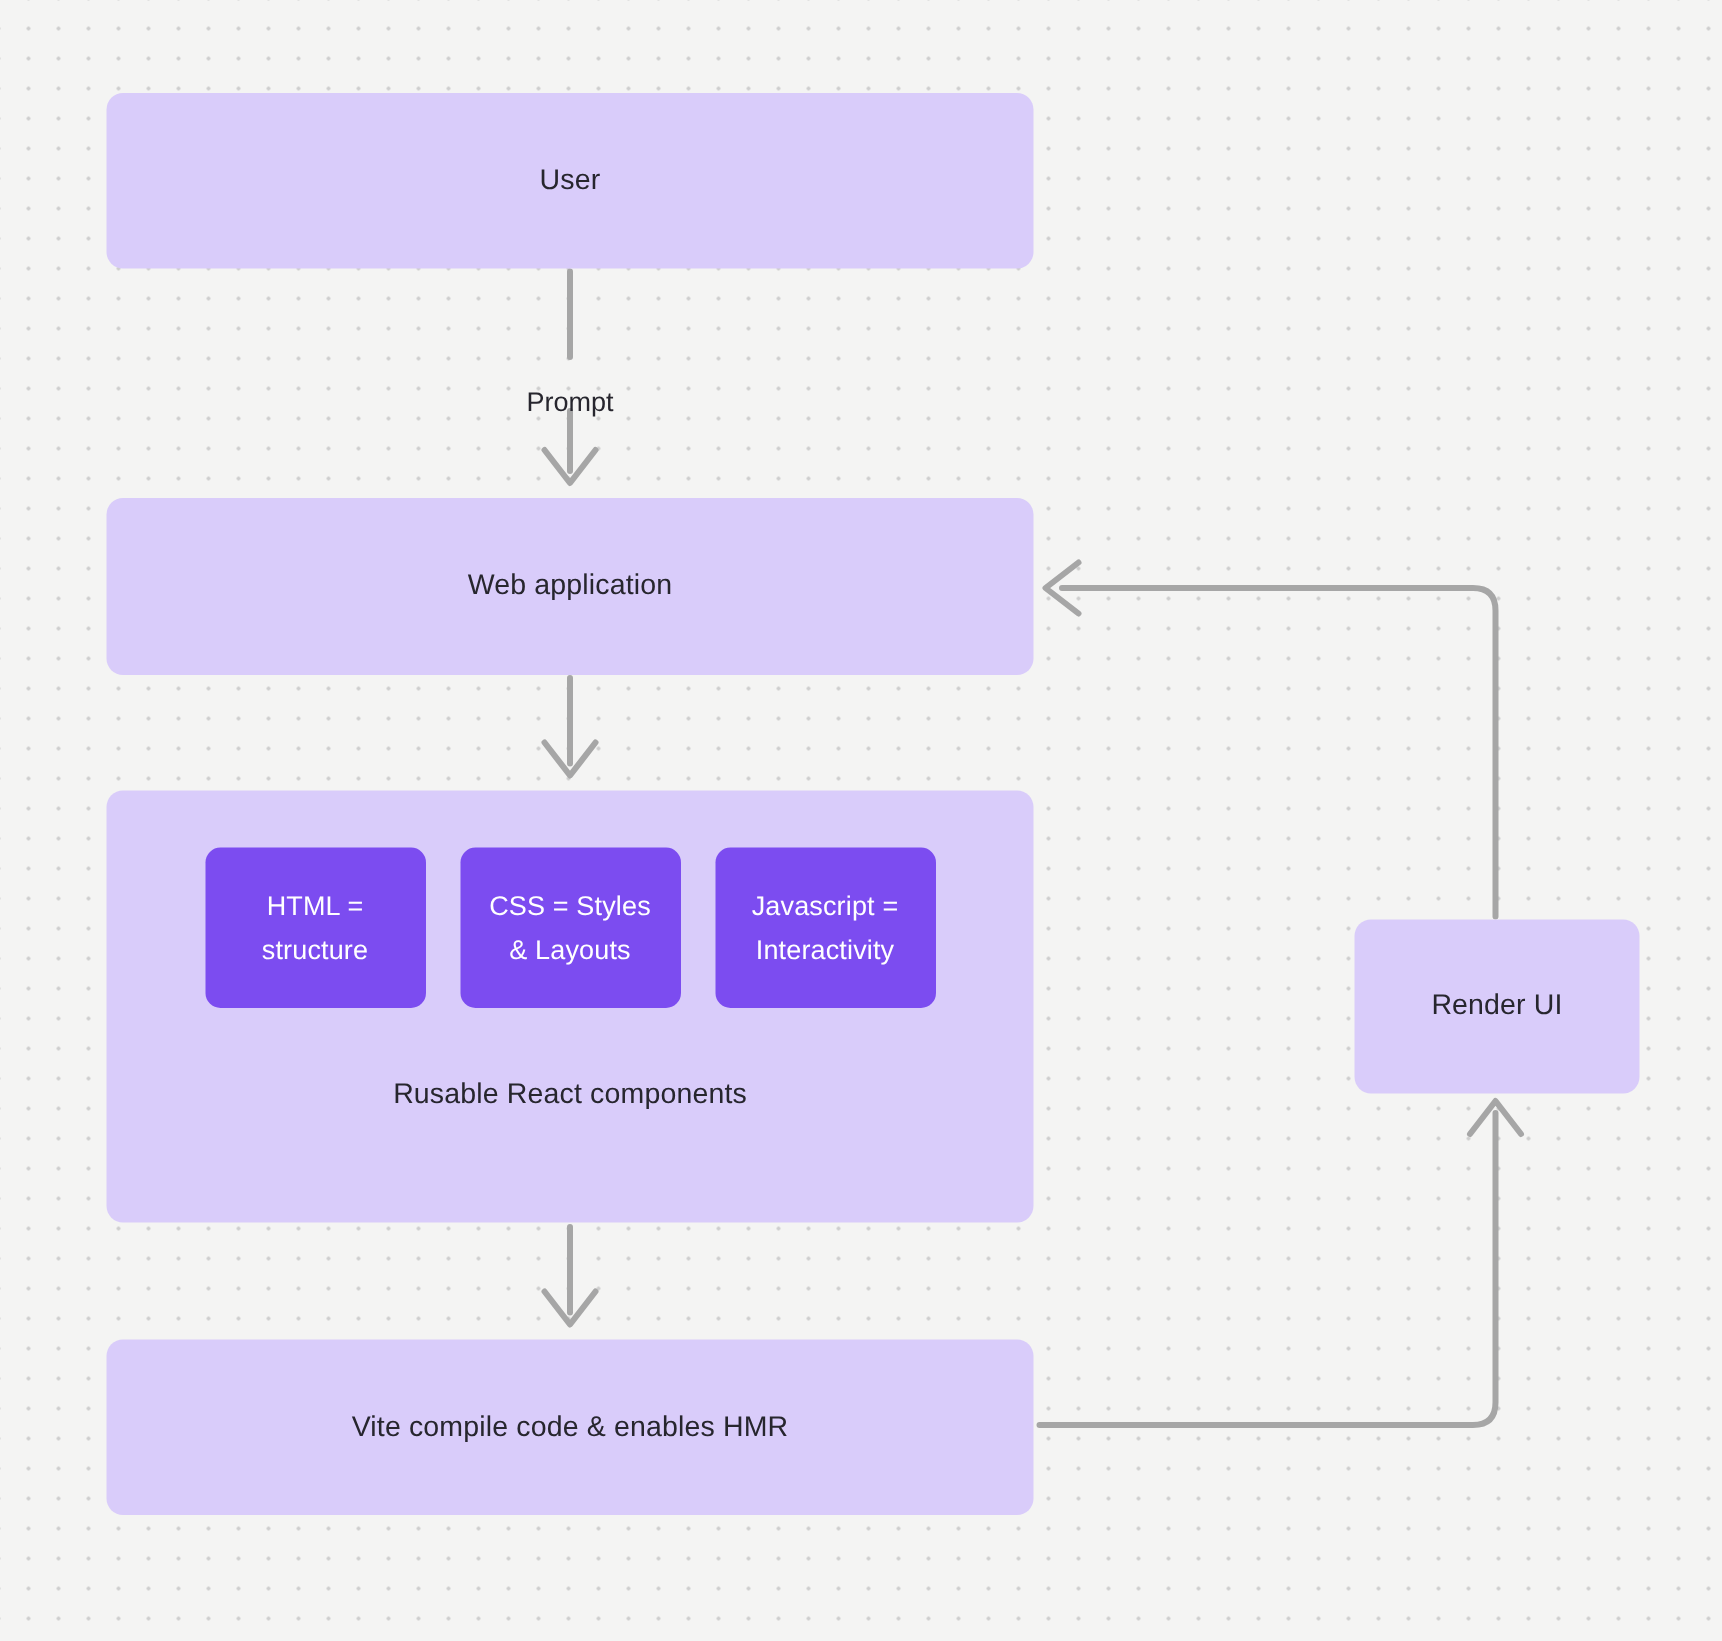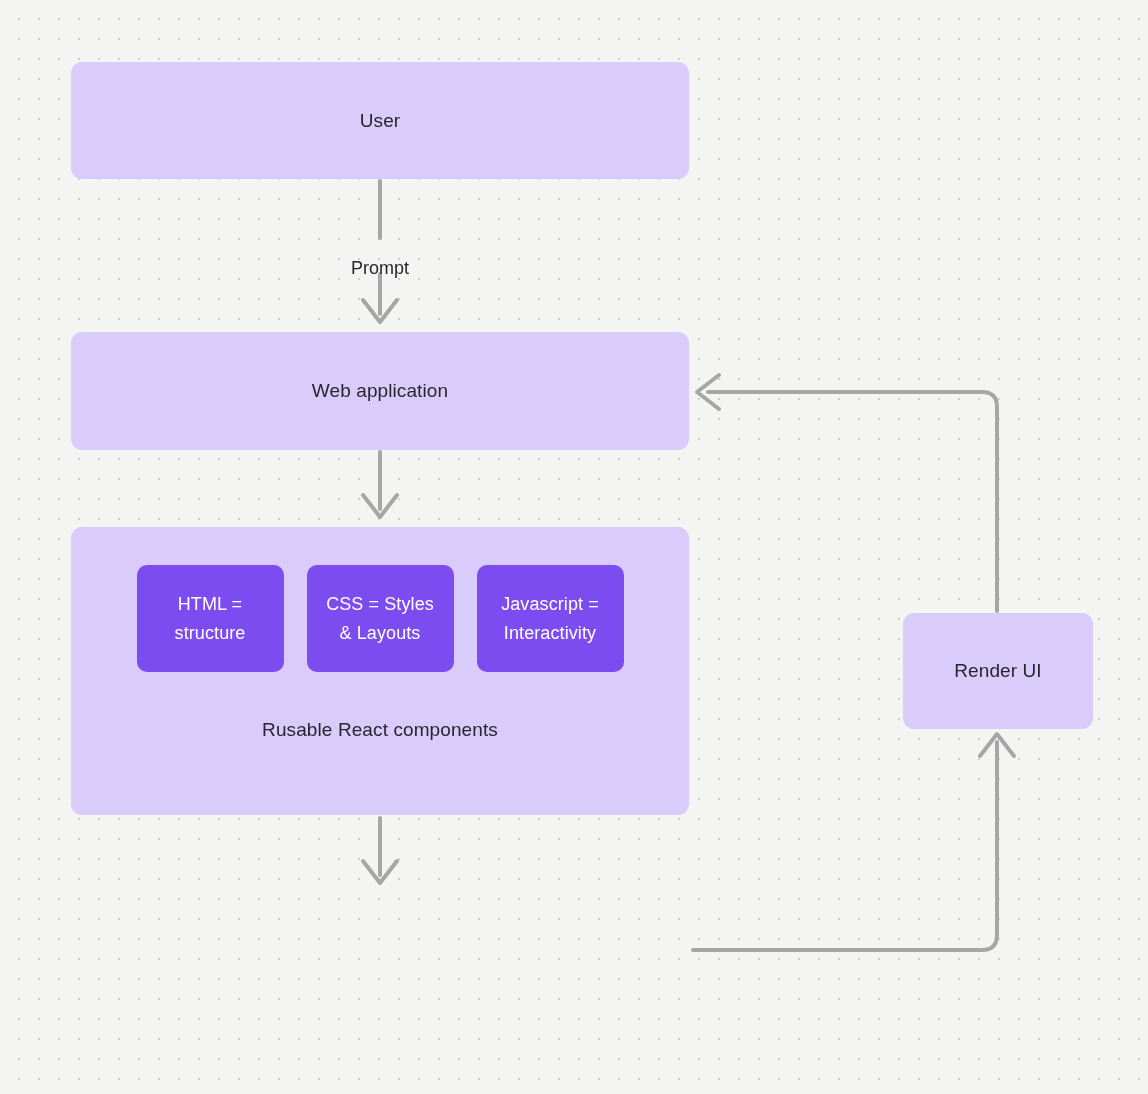--- a/index.html
+++ b/index.html
@@ -159,18 +159,21 @@
         </span>
       </div>
     </div>
     <div class="components-caption">Rusable React components</div>
   </div>
 
   <div class="node node-webapp">
     <span>Web application</span>
   </div>
 
+  <div class="node node-vite">
+    <span>Vite compile code &amp; enables HMR</span>
+  </div>
 
   <div class="node node-render">
     <span>Render UI</span>
   </div>
 
 </div>
 
 </body></html>

